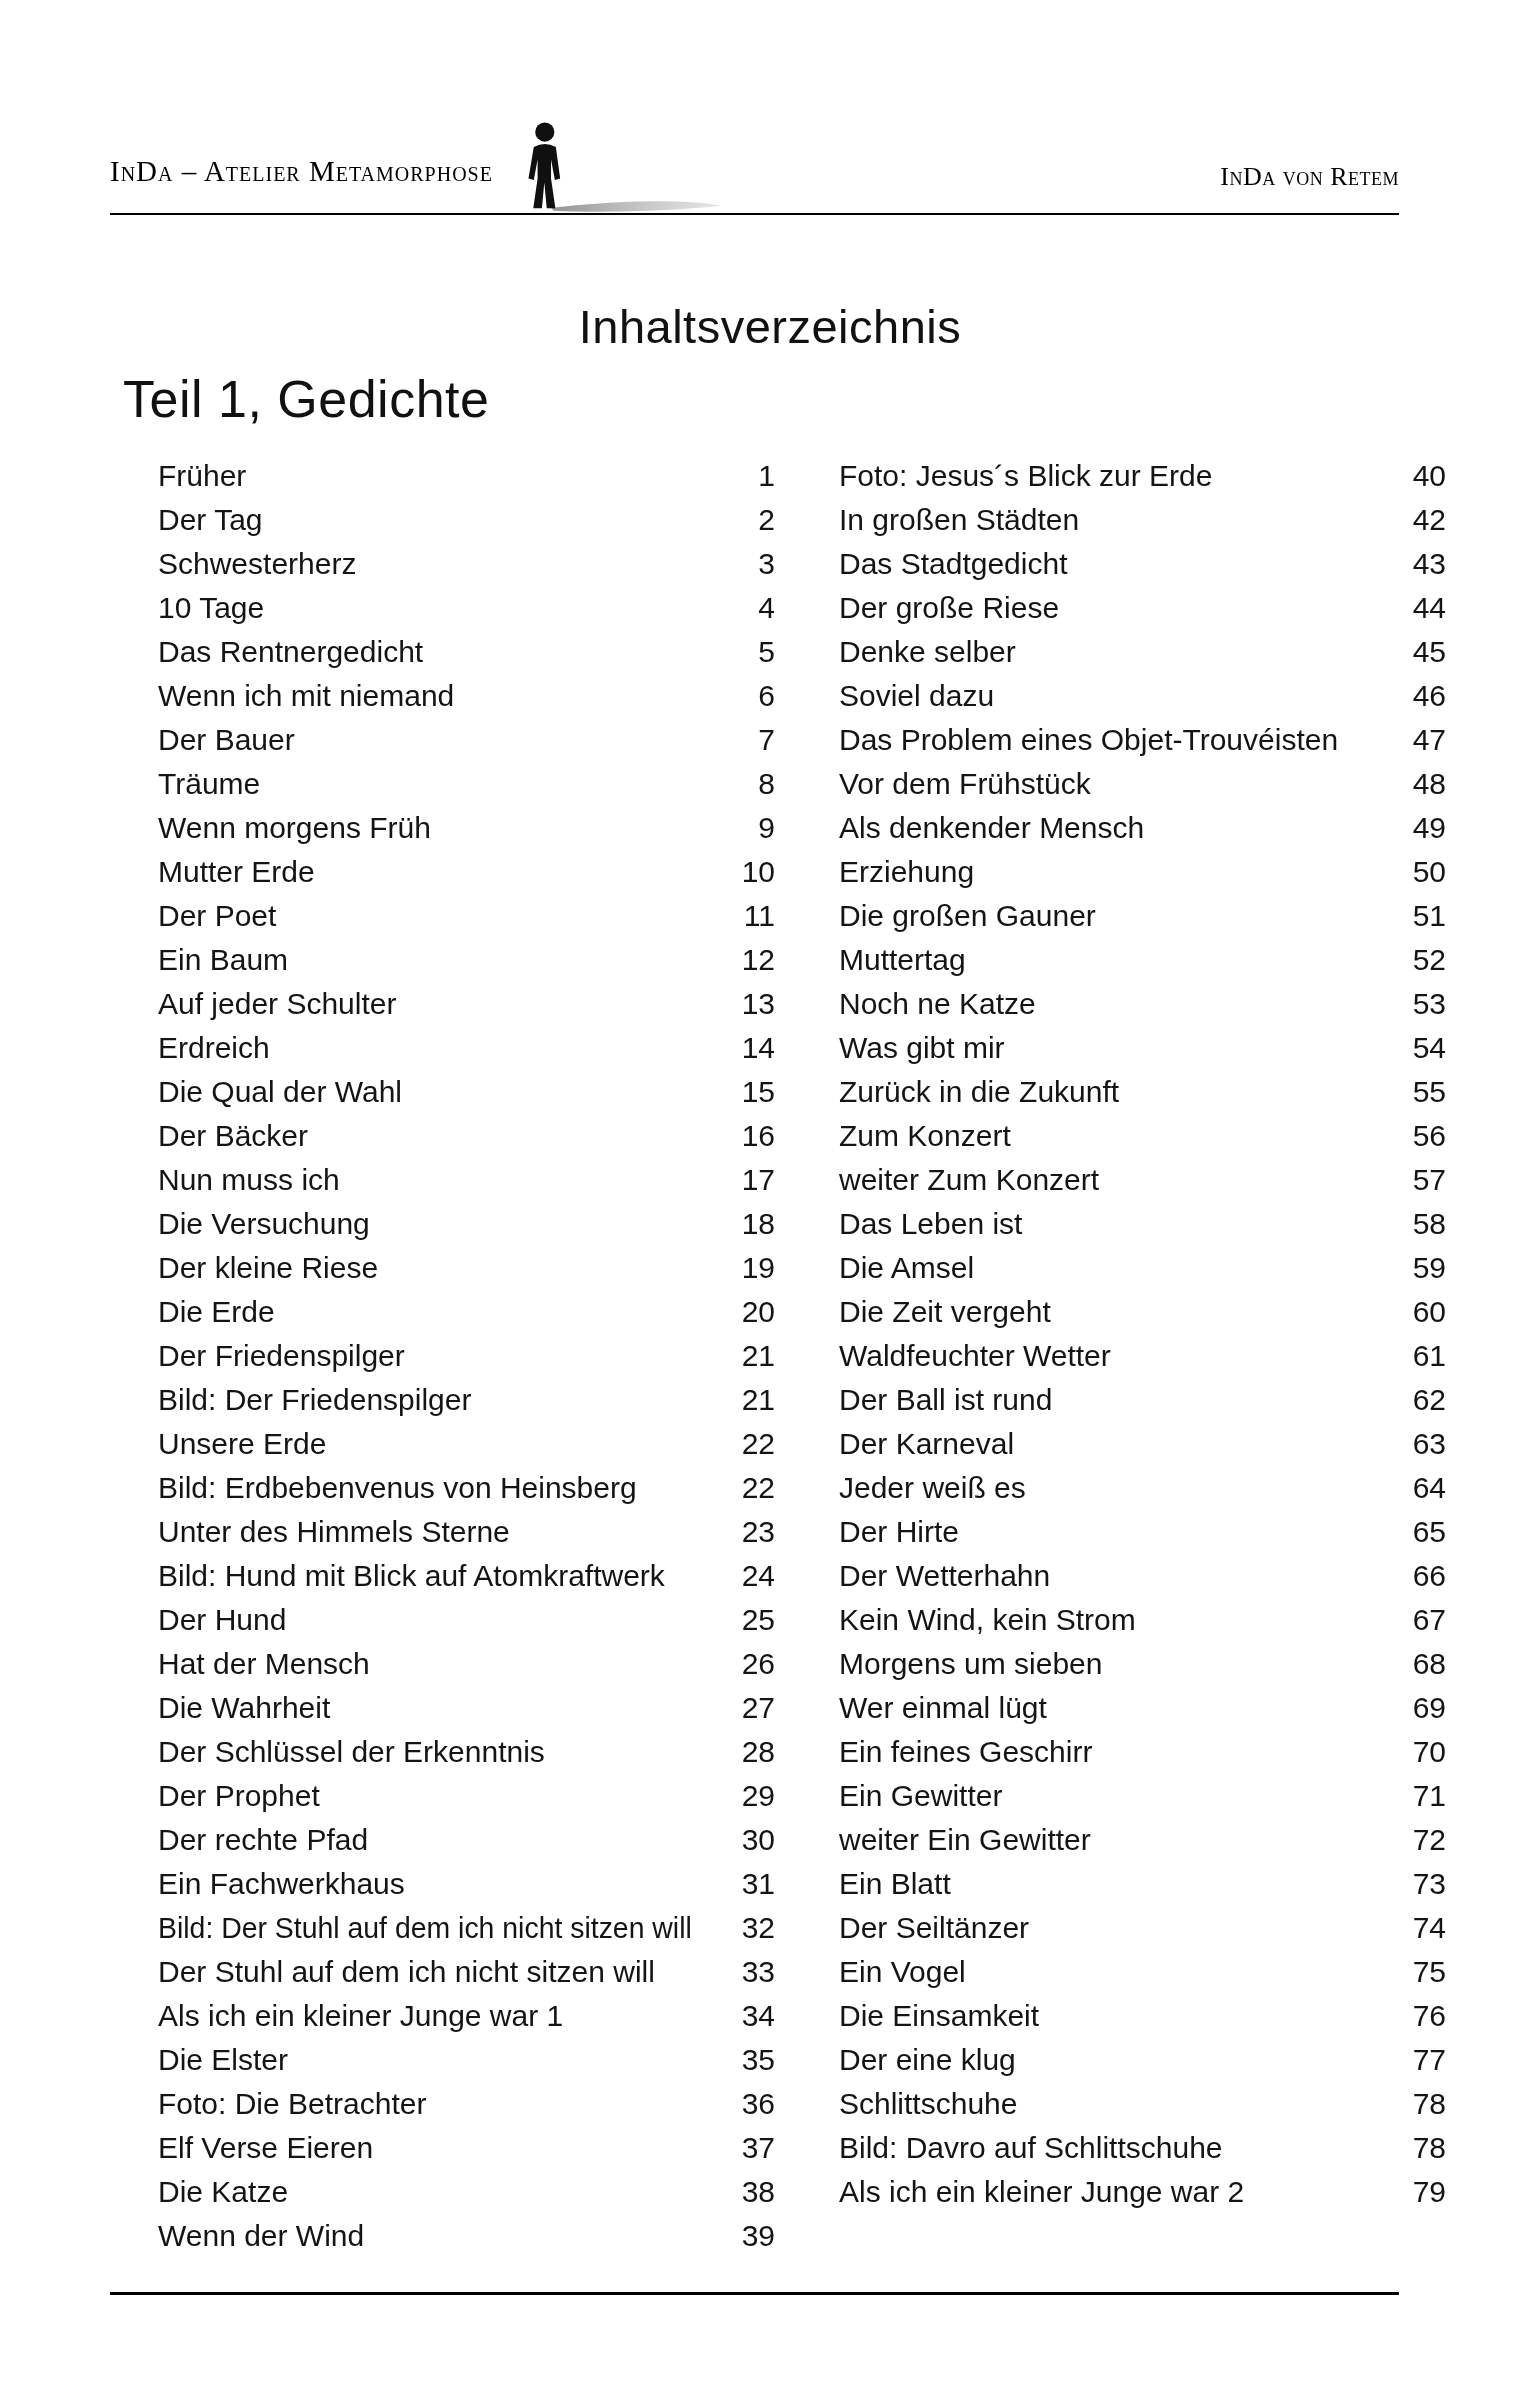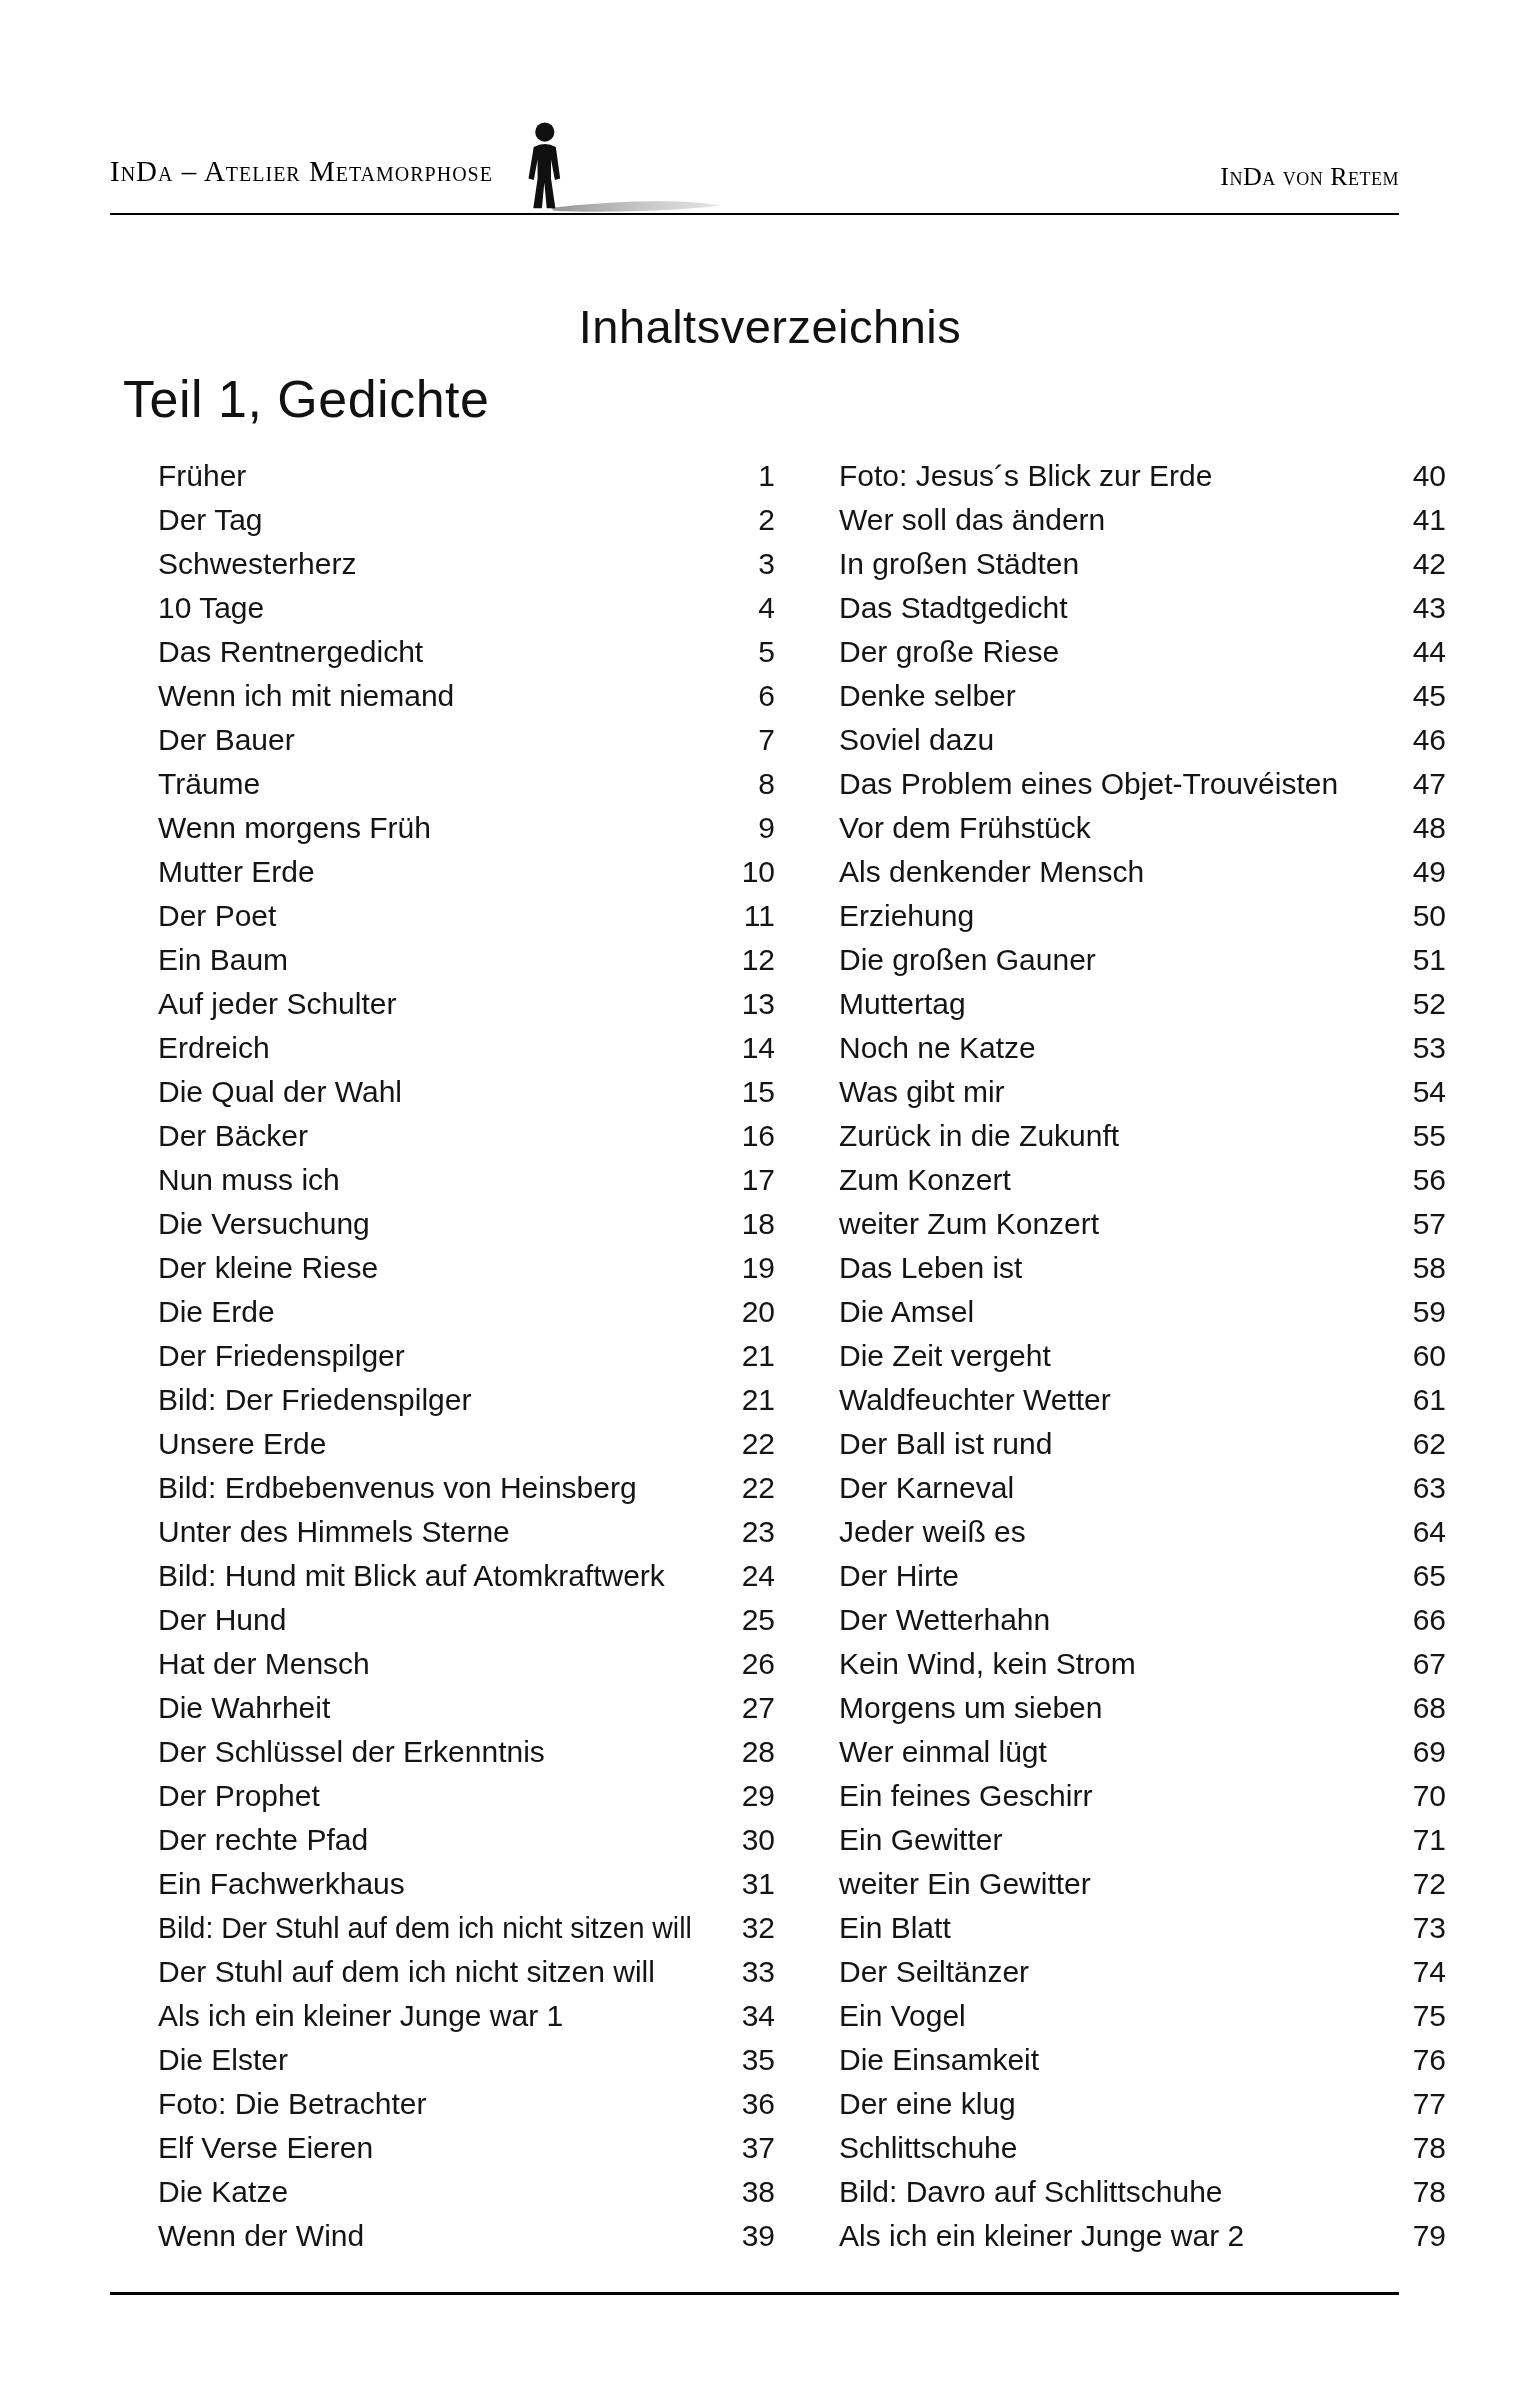--- a/index.html
+++ b/index.html
@@ -309,24 +309,20 @@
         </div>
       </div>
 
     <div class="toc-col">
 
         <div class="toc-row">
           <span class="toc-title"><span class="toc-title-inner">Foto: Jesus´s Blick zur Erde</span></span>
           <span class="toc-page">40</span>
         </div>
 
-        <div class="toc-row">
-          <span class="toc-title"><span class="toc-title-inner">Wer soll das ändern</span></span>
-          <span class="toc-page">41</span>
-        </div>
 
         <div class="toc-row">
           <span class="toc-title"><span class="toc-title-inner">In großen Städten</span></span>
           <span class="toc-page">42</span>
         </div>
 
         <div class="toc-row">
           <span class="toc-title"><span class="toc-title-inner">Das Stadtgedicht</span></span>
           <span class="toc-page">43</span>
         </div>

